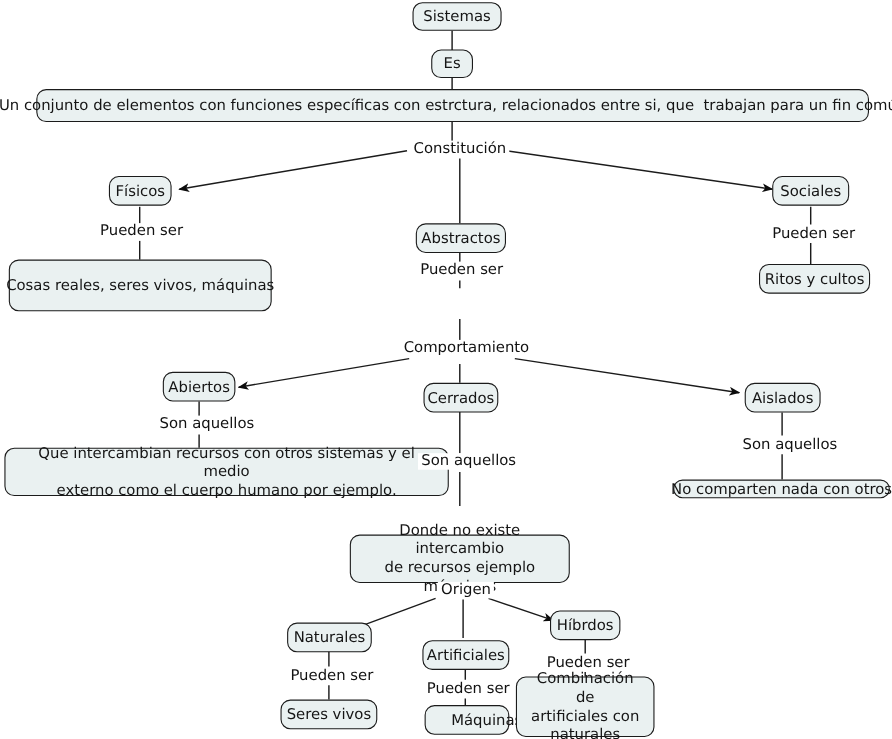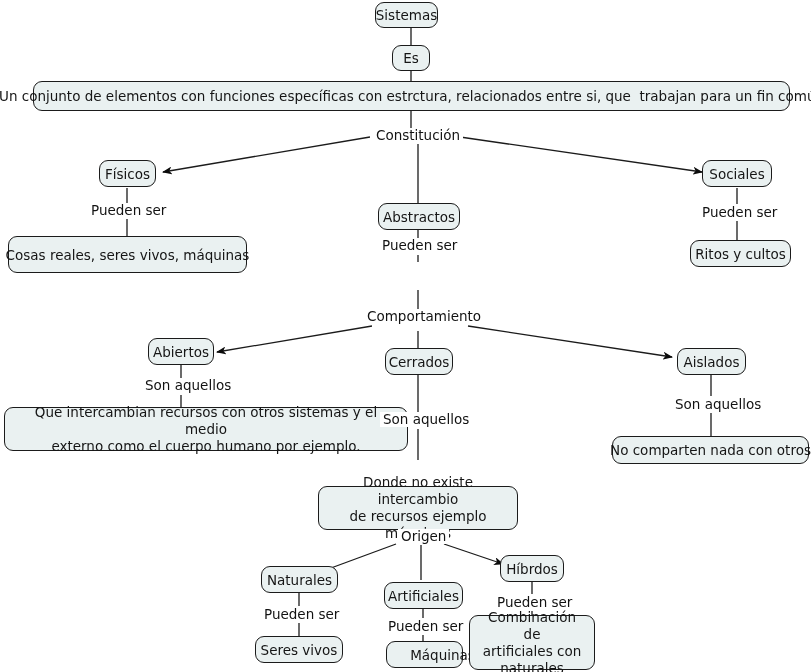--- a/index.html
+++ b/index.html
@@ -118,47 +118,47 @@
       <line x1="299" y1="623" x2="299" y2="636"></line>
 
       <line x1="423" y1="608" x2="423" y2="618"></line>
       <line x1="423" y1="635" x2="423" y2="641"></line>
 
       <line x1="532" y1="581" x2="532" y2="594"></line>
       <line x1="532" y1="611" x2="532" y2="615"></line>
     </g>
   </svg>
 
-  <div class="node" style="left:375px; top:2px; width:63px; height:26px;">Sistemas</div>
+  <div class="node" style="left:375px; top:2px; width:81px; height:26px;">Sistemas</div>
 
   <div class="node" style="left:392px; top:45px; width:38px; height:26px;">Es</div>
 
   <div class="node" style="left:33px; top:81px; width:757px; height:30px; font-size:13.5px;">Un conjunto de elementos con funciones específicas con estrctura, relacionados entre si, que  trabajan para un fin común</div>
 
   <div class="node" style="left:99px; top:160px; width:57px; height:27px;">Físicos</div>
 
   <div class="node" style="left:378px; top:203px; width:82px; height:27px;">Abstractos</div>
 
   <div class="node" style="left:702px; top:160px; width:70px; height:27px;">Sociales</div>
 
-  <div class="node" style="left:8px; top:236px; width:239px; height:37px;">Cosas reales, seres vivos, máquinas</div>
+  <div class="node" style="left:8px; top:236px; width:239px; height:47px;">Cosas reales, seres vivos, máquinas</div>
 
 
   <div class="node" style="left:690px; top:240px; width:101px; height:27px;">Ritos y cultos</div>
 
   <div class="node" style="left:148px; top:338px; width:66px; height:27px;">Abiertos</div>
 
   <div class="node" style="left:385px; top:348px; width:68px; height:27px;">Cerrados</div>
 
   <div class="node" style="left:677px; top:348px; width:69px; height:27px;">Aislados</div>
 
   <div class="node multiline" style="left:4px; top:407px; width:404px; height:44px;">Que intercambian recursos con otros sistemas y el medio
 externo como el cuerpo humano por ejemplo.</div>
 
-  <div class="node" style="left:612px; top:436px; width:197px; height:28px;">No comparten nada con otros</div>
+  <div class="node" style="left:612px; top:436px; width:197px; height:17px;">No comparten nada con otros</div>
 
   <div class="node multiline" style="left:318px; top:460px; width:200px; height:44px;margin-top:26px;">Donde no existe intercambio
 de recursos ejemplo máquinas</div>
 
   <div class="node" style="left:261px; top:566px; width:77px; height:27px;">Naturales</div>
 
   <div class="node" style="left:384px; top:582px; width:79px; height:27px;">Artificiales</div>
 
   <div class="node" style="left:500px; top:555px; width:64px; height:27px;">Híbrdos</div>
 

